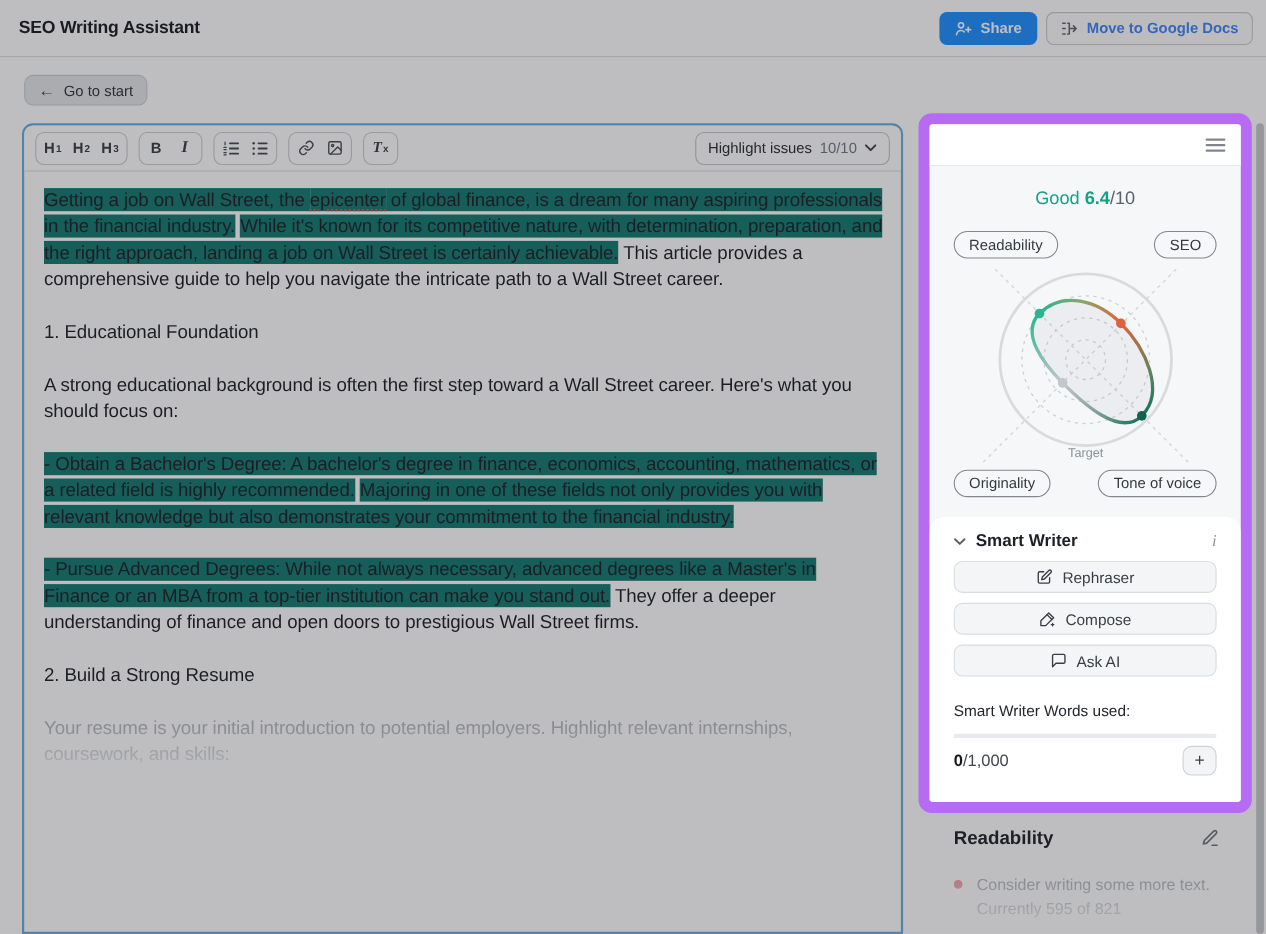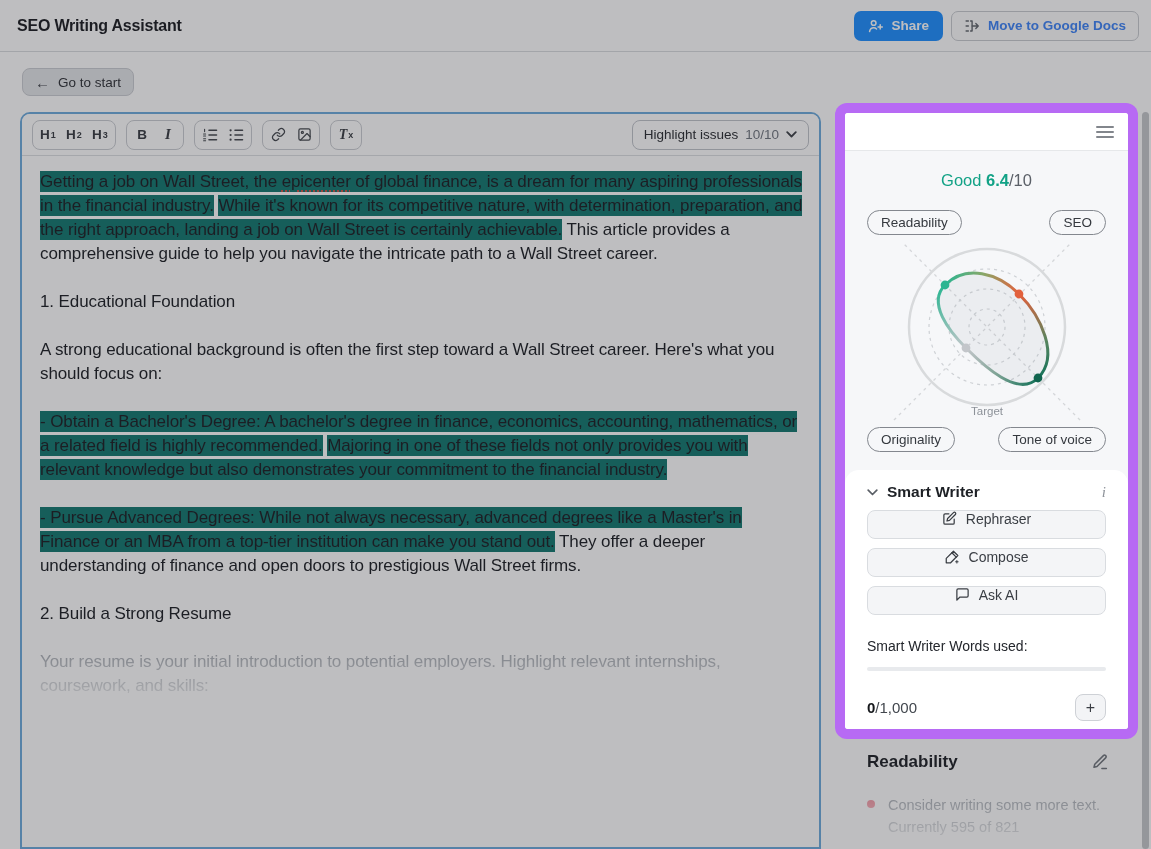--- a/index.html
+++ b/index.html
@@ -79,26 +79,26 @@
     color:#35393f; background:transparent; font-family:inherit; cursor:pointer; }
 
   .radar { display:block; margin:8px auto 0; flex:none; }
 
   .sw-card { background:#fff; border-radius:14px 14px 0 0; margin-top:18px; flex:1;
     padding:13px 22px 0 22px; }
   .sw-head { display:flex; align-items:center; gap:9px; }
   .sw-title { font-size:15.5px; font-weight:700; color:#1d2025; }
   .sw-info { margin-left:auto; color:#8e939a; font-family:"Liberation Serif", serif;
     font-style:italic; font-size:15px; background:none; border:none; cursor:pointer; }
-  .sw-btn { width:100%; height:29px; margin-top:9px; display:flex; align-items:flex-start;
+  .sw-btn { width:100%; height:29px; margin-top:9px; display:flex; align-items:center;
     justify-content:center; gap:9px; background:#f4f5f7; border:1px solid #d9dce0; border-radius:8px;
     font-size:14px; color:#3a3e44; font-family:inherit; cursor:pointer; }
   .sw-label { margin-top:23px; font-size:14px; color:#23262c; }
   .sw-bar { margin-top:13px; height:4px; background:#e8eaed; border-radius:2px; }
-  .sw-usage { margin-top:23px; display:flex; align-items:center; justify-content:space-between;
+  .sw-usage { margin-top:7px; display:flex; align-items:center; justify-content:space-between;
     font-size:15px; color:#42474e; }
   .sw-usage b { color:#16181c; font-weight:700; }
   .plus-btn { width:31px; height:27px; border:1px solid #ced1d6; background:#f3f4f6; border-radius:8px;
     font-size:16px; color:#3a3e44; display:flex; align-items:center; justify-content:center;
     font-family:inherit; cursor:pointer; }
 
   
   .read-sec { position:absolute; left:845px; top:752px; width:286px; z-index:10; }
   .read-head { display:flex; justify-content:space-between; align-items:center; padding:0 22px 0 22px; }
   .read-title { font-size:17px; font-weight:700; color:#1b1e23; }

